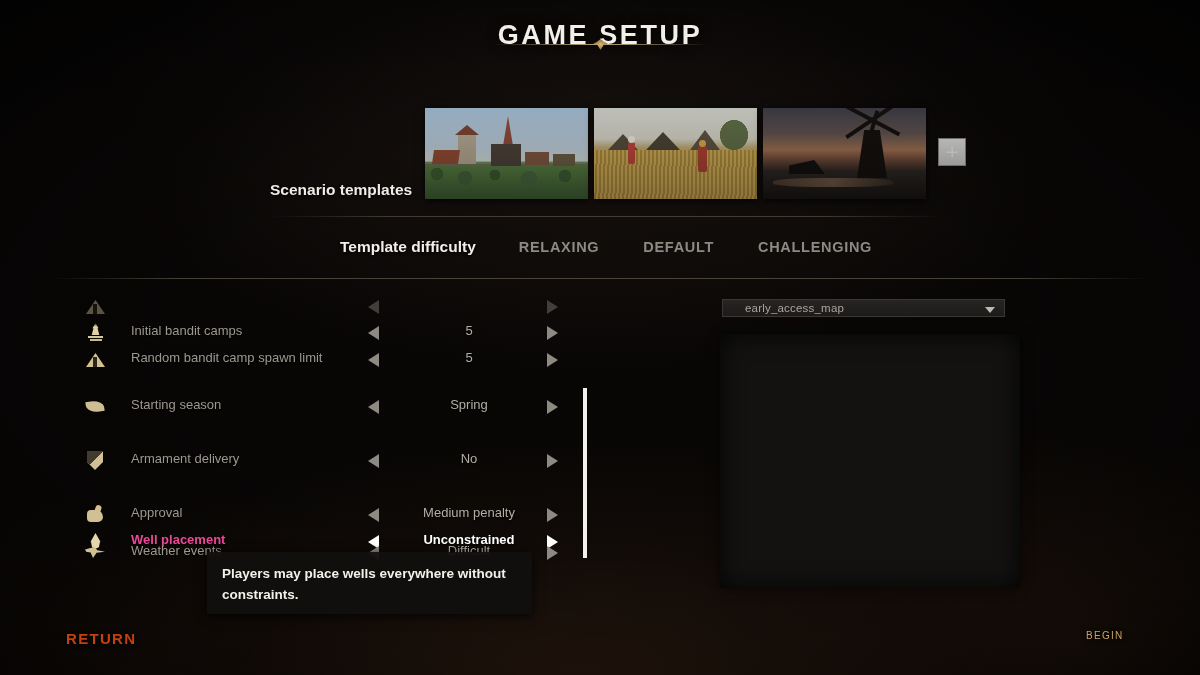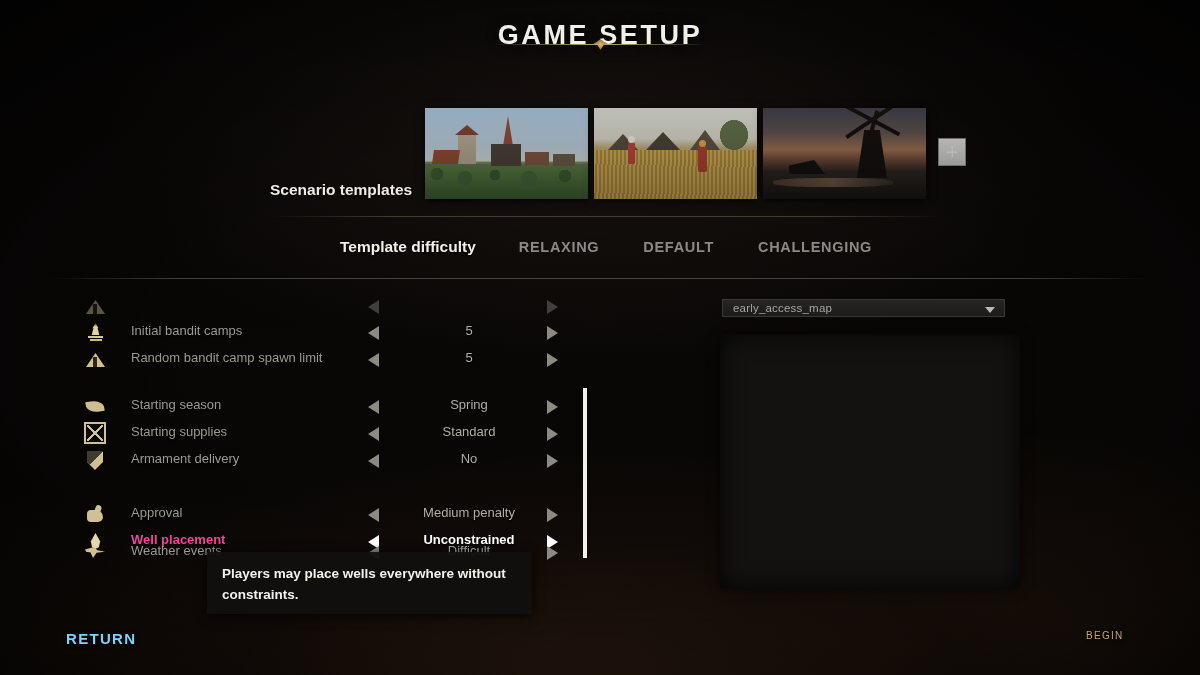--- a/index.html
+++ b/index.html
@@ -182,29 +182,29 @@
       background:#f2f0eb; box-shadow:0 0 3px rgba(0,0,0,.7); }
 
   
   #tooltip { position:absolute; left:207px; top:552px; width:325px; height:62px;
       background:rgba(17,16,15,0.95); box-shadow:0 2px 10px rgba(0,0,0,0.8); padding:12px 15px 0 15px; }
   #tooltip-text { font-size:13.5px; font-weight:600; color:#f4f1ea; line-height:1.55; }
 
   
   #map-select { position:absolute; left:722px; top:299px; width:283px; height:18px;
       background:linear-gradient(#272524,#1d1b1a); border:1px solid #3a3734; display:flex; align-items:center; }
-  #map-select-label { font-size:11.5px; color:#a9a59d; margin-left:10px; letter-spacing:.2px; }
+  #map-select-label { font-size:11.5px; color:#a9a59d; margin-left:22px; letter-spacing:.2px; }
   #map-select-chevron { position:absolute; right:9px; top:7px; width:0; height:0;
       border-left:5px solid transparent; border-right:5px solid transparent; border-top:6px solid #bdb9b1; }
   #map-preview { position:absolute; left:720px; top:334px; width:300px; height:254px;
       background:#131211; box-shadow:inset 0 0 24px rgba(0,0,0,0.85), 0 0 10px rgba(0,0,0,0.6); }
 
   
   #btn-return { position:absolute; left:66px; top:630px; font-size:15px; font-weight:bold;
-      letter-spacing:1.3px; color:#7dd3fc; text-shadow:0 1px 4px rgba(0,0,0,.9); }
+      letter-spacing:1.3px; color:#c2410c; text-shadow:0 1px 4px rgba(0,0,0,.9); }
   #btn-begin { position:absolute; left:1086px; top:630px; font-size:10px; font-weight:normal;
       letter-spacing:1.3px; color:#c9a36a; text-shadow:0 1px 4px rgba(0,0,0,.9); }
 </style>
 </head>
 <body>
 
 <div id="bg"></div>
 <div id="bg-vignette"></div>
 
 <div id="header">
@@ -302,29 +302,20 @@
   <div class="row" style="top:94px">
     <span class="ico">
         <span class="ic ic-leaf"></span>
       </span>
     <span class="lbl">Starting season</span>
     <span class="arrow-l"></span>
     <span class="val">Spring</span>
     <span class="arrow-r"></span>
   </div>
 
-  <div class="row" style="top:121px">
-    <span class="ico">
-        <span class="ic ic-crate"></span>
-      </span>
-    <span class="lbl">Starting supplies</span>
-    <span class="arrow-l"></span>
-    <span class="val">Standard</span>
-    <span class="arrow-r"></span>
-  </div>
 
   <div class="row" style="top:148px">
     <span class="ico">
         <span class="ic ic-shield"></span>
       </span>
     <span class="lbl">Armament delivery</span>
     <span class="arrow-l"></span>
     <span class="val">No</span>
     <span class="arrow-r"></span>
   </div>

